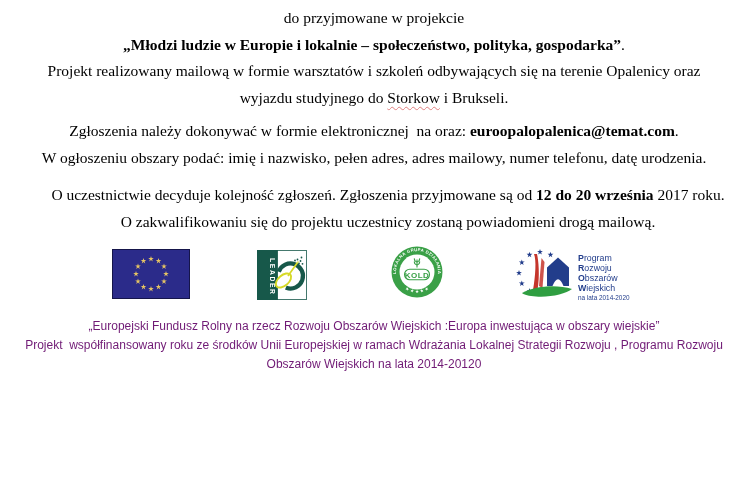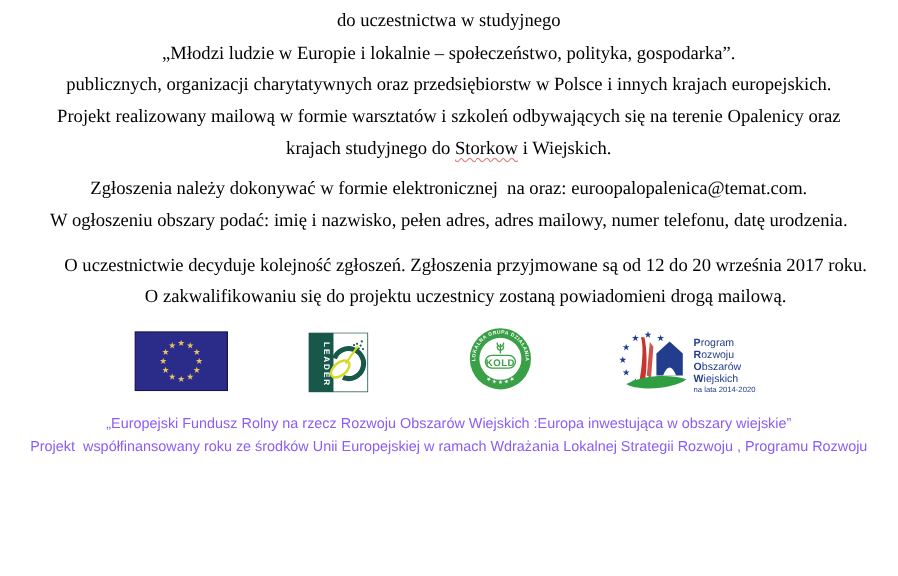--- a/index.html
+++ b/index.html
@@ -13,21 +13,21 @@
   .doc { padding-top: 5px; text-align: center; }
   .line {
     display: block;
     white-space: pre;
     font-size: 15.5px;
     line-height: 26.5px;
   }
   .para { margin: 0; }
   .para-application { margin-top: 7px; }
   .para-deadline   { margin-top: 11px; padding-left: 28px; }
-  .bold { font-weight: normal; }
+  .bold { font-weight: bold; }
   .sq {
     text-decoration: underline;
     text-decoration-style: wavy;
     text-decoration-color: #e08080;
     text-decoration-thickness: 1px;
     text-underline-offset: 3px;
   }
   .logos-row {
     position: relative;
     margin-top: 11px;
@@ -35,41 +35,40 @@
   }
   .logo { position: absolute; top: 0; }
   .logo-eu     { left: 112px; top: 3px; }
   .logo-leader { left: 257px; top: 4px; }
   .logo-kold   { left: 391px; top: 0; }
   .logo-prow   { left: 514px; top: 0; }
   .footer {
     margin-top: 13px;
     text-align: center;
     font-family: "Liberation Sans", sans-serif;
-    color: #8b5cf6;
+    color: #701a75;
   }
   .fline {
     display: block;
     white-space: pre;
     font-size: 12px;
     line-height: 19px;
   }
   svg text { font-family: "Liberation Sans", sans-serif; }
 </style>
 </head>
 <body>
 
 <div class="doc">
 
   <div class="para para-intro">
-    <span class="line">do uczestnictwa w studyjnego</span>
+    <span class="line">do przyjmowane w projekcie</span>
     <span class="line"><span class="bold">„Młodzi ludzie w Europie i lokalnie – społeczeństwo, polityka, gospodarka”</span><span>.</span></span>
-    <span class="line">publicznych, organizacji charytatywnych oraz przedsiębiorstw w Polsce i innych krajach europejskich.</span>
     <span class="line">Projekt realizowany mailową w formie warsztatów i szkoleń odbywających się na terenie Opalenicy oraz</span>
-    <span class="line"><span>krajach studyjnego do </span><span class="sq">Storkow</span><span> i Wiejskich.</span></span>
+    <span class="line"><span>wyjazdu studyjnego do </span><span class="sq">Storkow</span><span> i Brukseli.</span></span>
   </div>
 
   <div class="para para-application">
     <span class="line"><span>Zgłoszenia należy dokonywać w formie elektronicznej  na oraz: </span><span class="bold">euroopalopalenica@temat.com</span><span>.</span></span>
     <span class="line">W ogłoszeniu obszary podać: imię i nazwisko, pełen adres, adres mailowy, numer telefonu, datę urodzenia.</span>
   </div>
 
   <div class="para para-deadline">
     <span class="line"><span>O uczestnictwie decyduje kolejność zgłoszeń. Zgłoszenia przyjmowane są od </span><span class="bold">12 do 20 września</span><span> 2017 roku.</span></span>
     <span class="line">O zakwalifikowaniu się do projektu uczestnicy zostaną powiadomieni drogą mailową.</span>
@@ -166,15 +165,16 @@
         <text x="64" y="45"><tspan font-weight="bold">W</tspan><tspan>iejskich</tspan></text>
         <text x="64" y="54" font-size="6.4">na lata 2014-2020</text>
       </g>
     </svg>
 
   </div>
 
   <div class="footer">
     <span class="fline">„Europejski Fundusz Rolny na rzecz Rozwoju Obszarów Wiejskich :Europa inwestująca w obszary wiejskie”</span>
     <span class="fline">Projekt  współfinansowany roku ze środków Unii Europejskiej w ramach Wdrażania Lokalnej Strategii Rozwoju , Programu Rozwoju</span>
+    <span class="fline">Obszarów Wiejskich na lata 2014-20120</span>
   </div>
 
 </div>
 
 </body></html>

